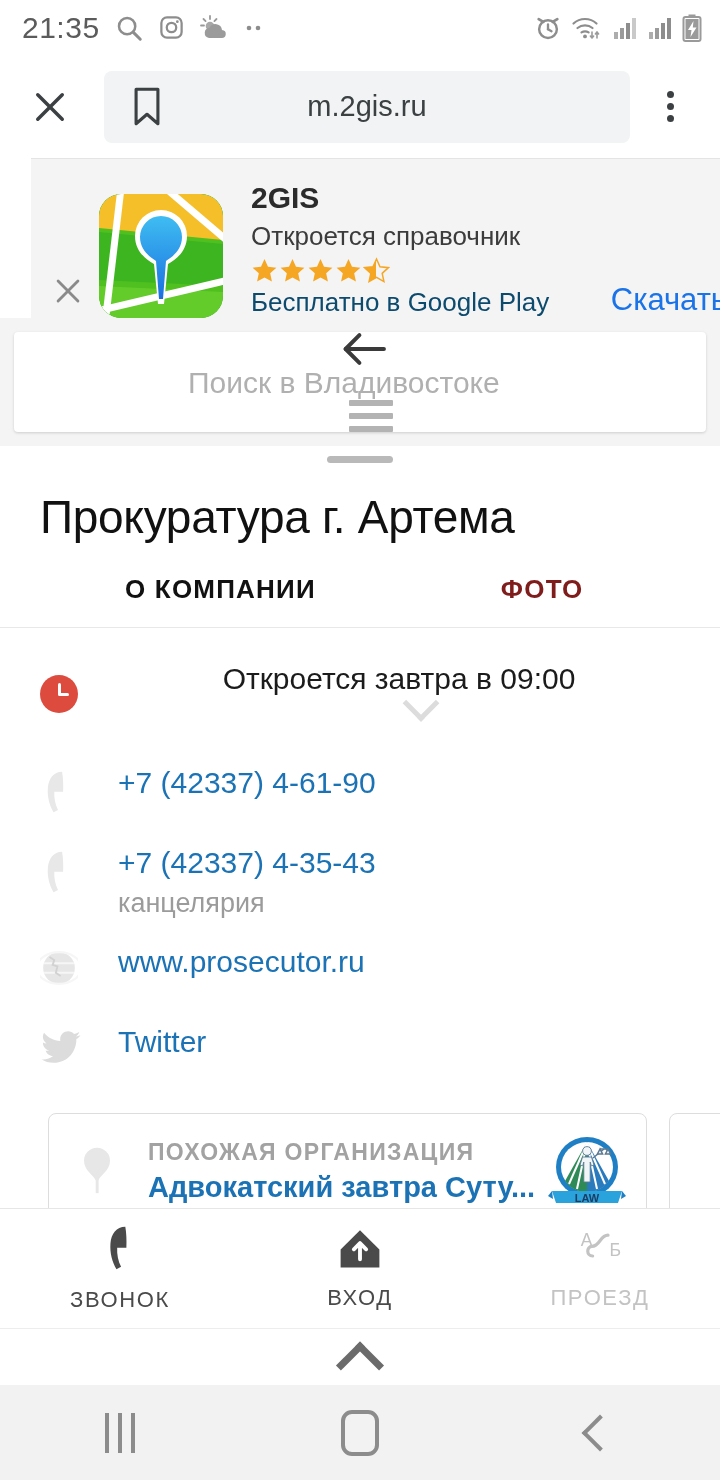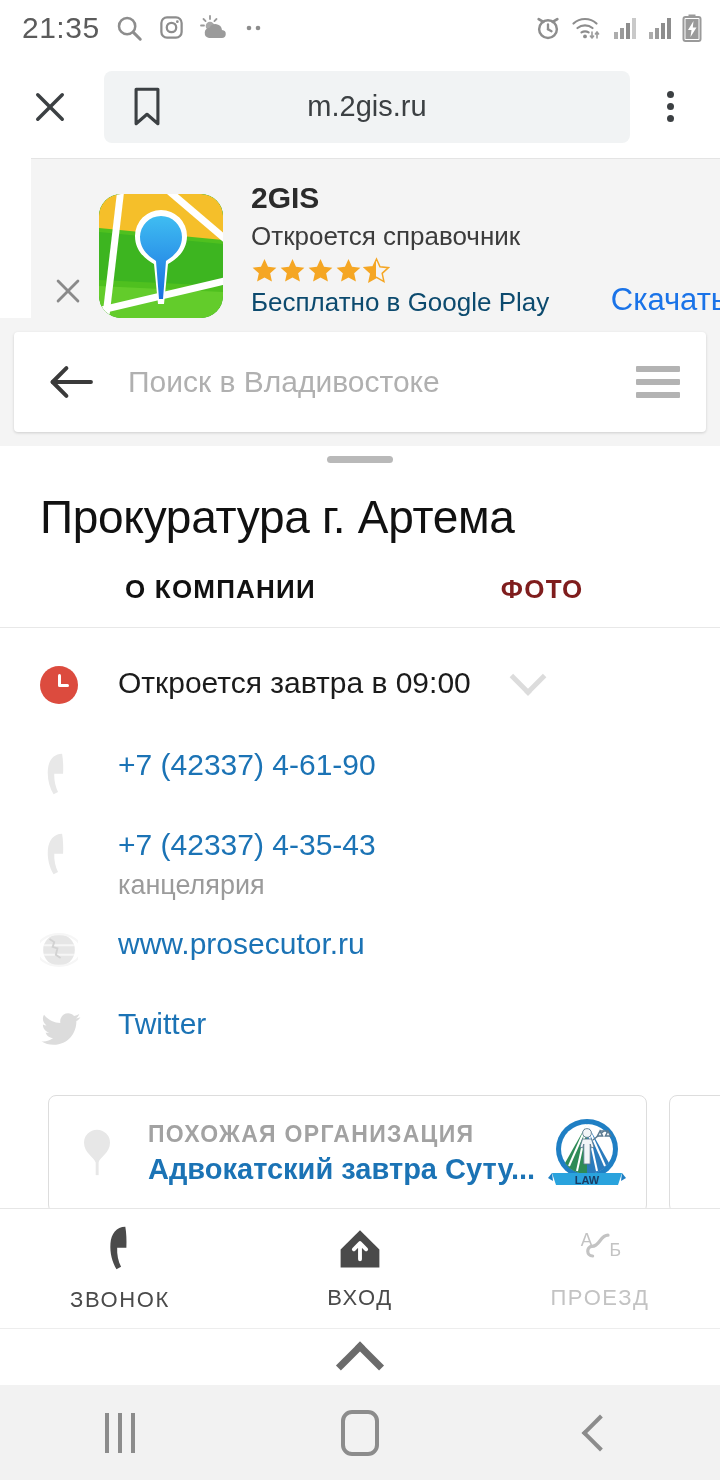--- a/index.html
+++ b/index.html
@@ -79,20 +79,21 @@
   .ab-stars { display: flex; gap: 1px; margin-top: 3px; }
   .ab-free { font-size: 26px; color: #0c4a6e; margin-top: 3px; }
   .ab-action { font-size: 31px; color: #1a73e8; padding-right: 6px; white-space: nowrap; }
 
   
   .searchwrap { background: #f4f4f4; padding: 14px 14px 14px 14px; }
   .searchbar {
     height: 100px; background: #fff; border-radius: 4px;
     display: flex; align-items: center; padding: 0 26px 0 34px;
     box-shadow: 0 1px 3px rgba(0,0,0,.16);
+    flex-direction: column;
   }
   .sbar-back { color: #3a3a3a; display: flex; flex: 0 0 auto; }
   .sbar-input {
     flex: 1; border: none; outline: none; background: transparent;
     font-size: 30px; color: #9e9e9e; padding-left: 34px;
     font-family: "Liberation Sans", sans-serif;
   }
   .sbar-input::placeholder { color: #b0b0b0; }
   .sbar-menu { display: flex; flex-direction: column; gap: 7px; flex: 0 0 auto; padding-left: 14px; }
   .sbar-menu i { display: block; width: 44px; height: 6px; background: #b3b3b3; border-radius: 1px; }
@@ -412,21 +413,21 @@
       <div class="tab tab-about">О КОМПАНИИ</div>
       <div class="tab tab-photo">ФОТО</div>
     </div>
 
     <div class="rows">
 
       <div class="row row-schedule">
         <div class="row-ico">
           <div class="clock-ico"></div>
         </div>
-        <div class="row-body" style="display:flex;align-items:center;">
+        <div class="row-body" style="display:flex;align-items:center;flex-direction:column;">
           <span class="schedule-text">Откроется завтра в 09:00</span>
           <span class="chev-down"></span>
         </div>
       </div>
 
       <div class="row phone-row">
         <div class="row-ico">
           <svg width="34" height="44" viewBox="0 0 20 26">
               <path d="M13 1 C8 1 5 5 4.6 10.5 C4.2 16 5.6 21 8 25 L10.6 23.6 C9 20.4 8.2 16.5 8.4 12.8 L13.6 12.8 C13.8 8.6 13.6 4.4 13 1 Z" fill="#e8e8e8"></path>
             </svg>

